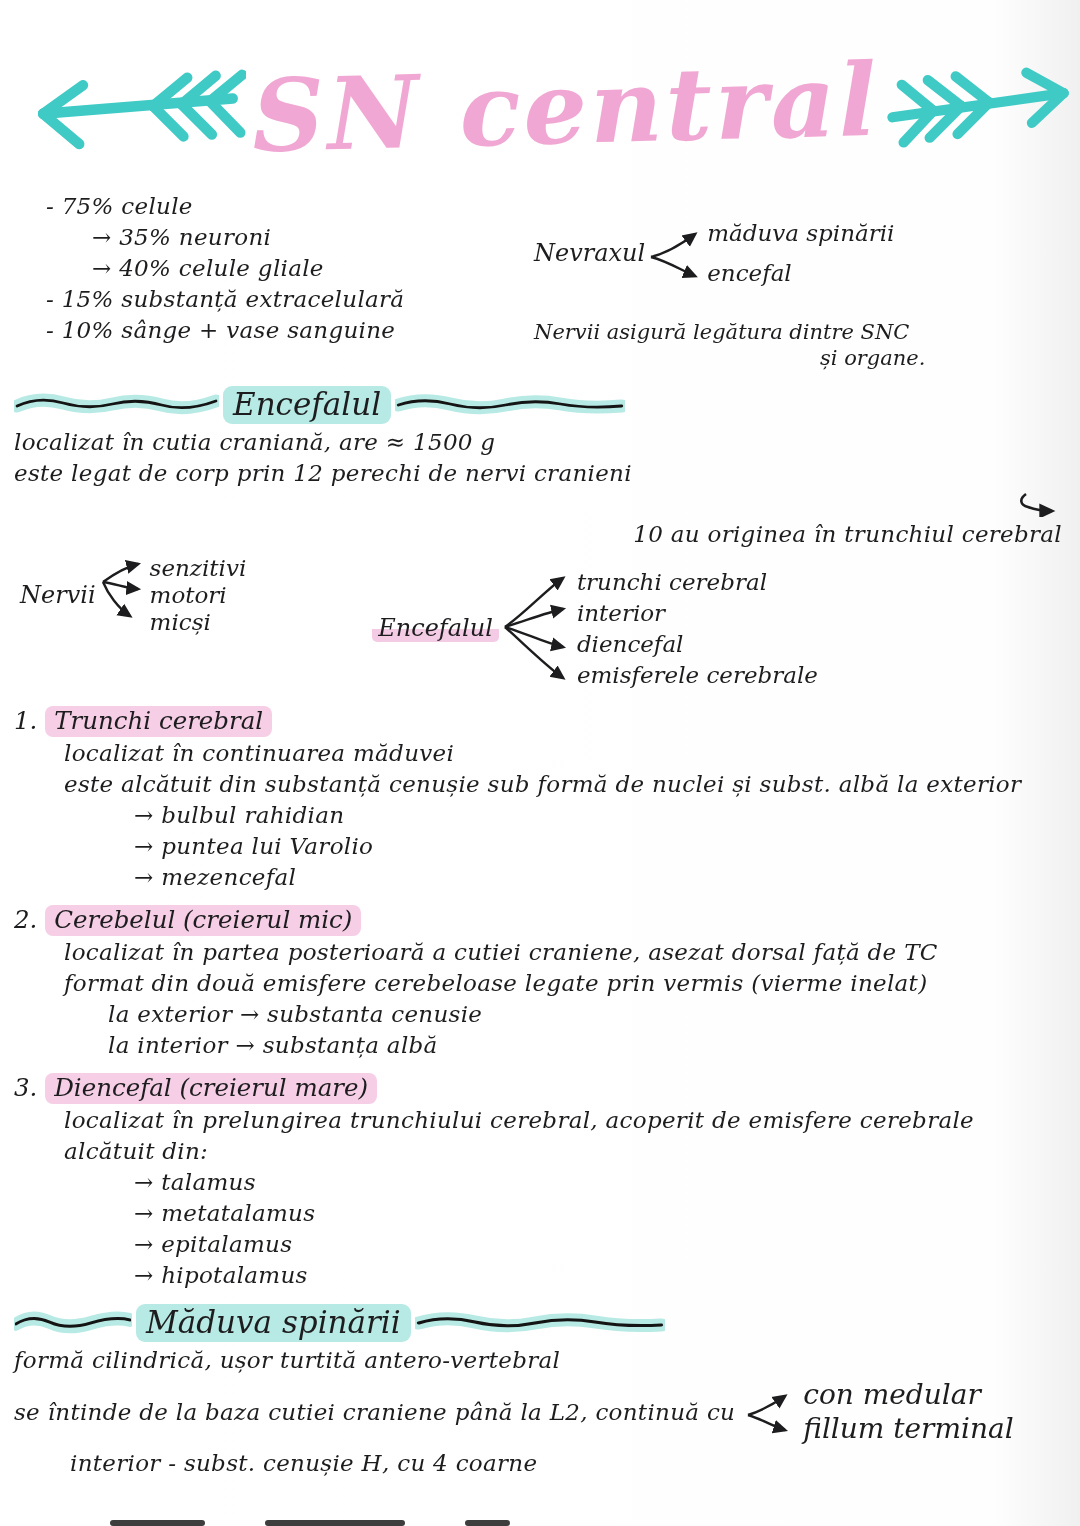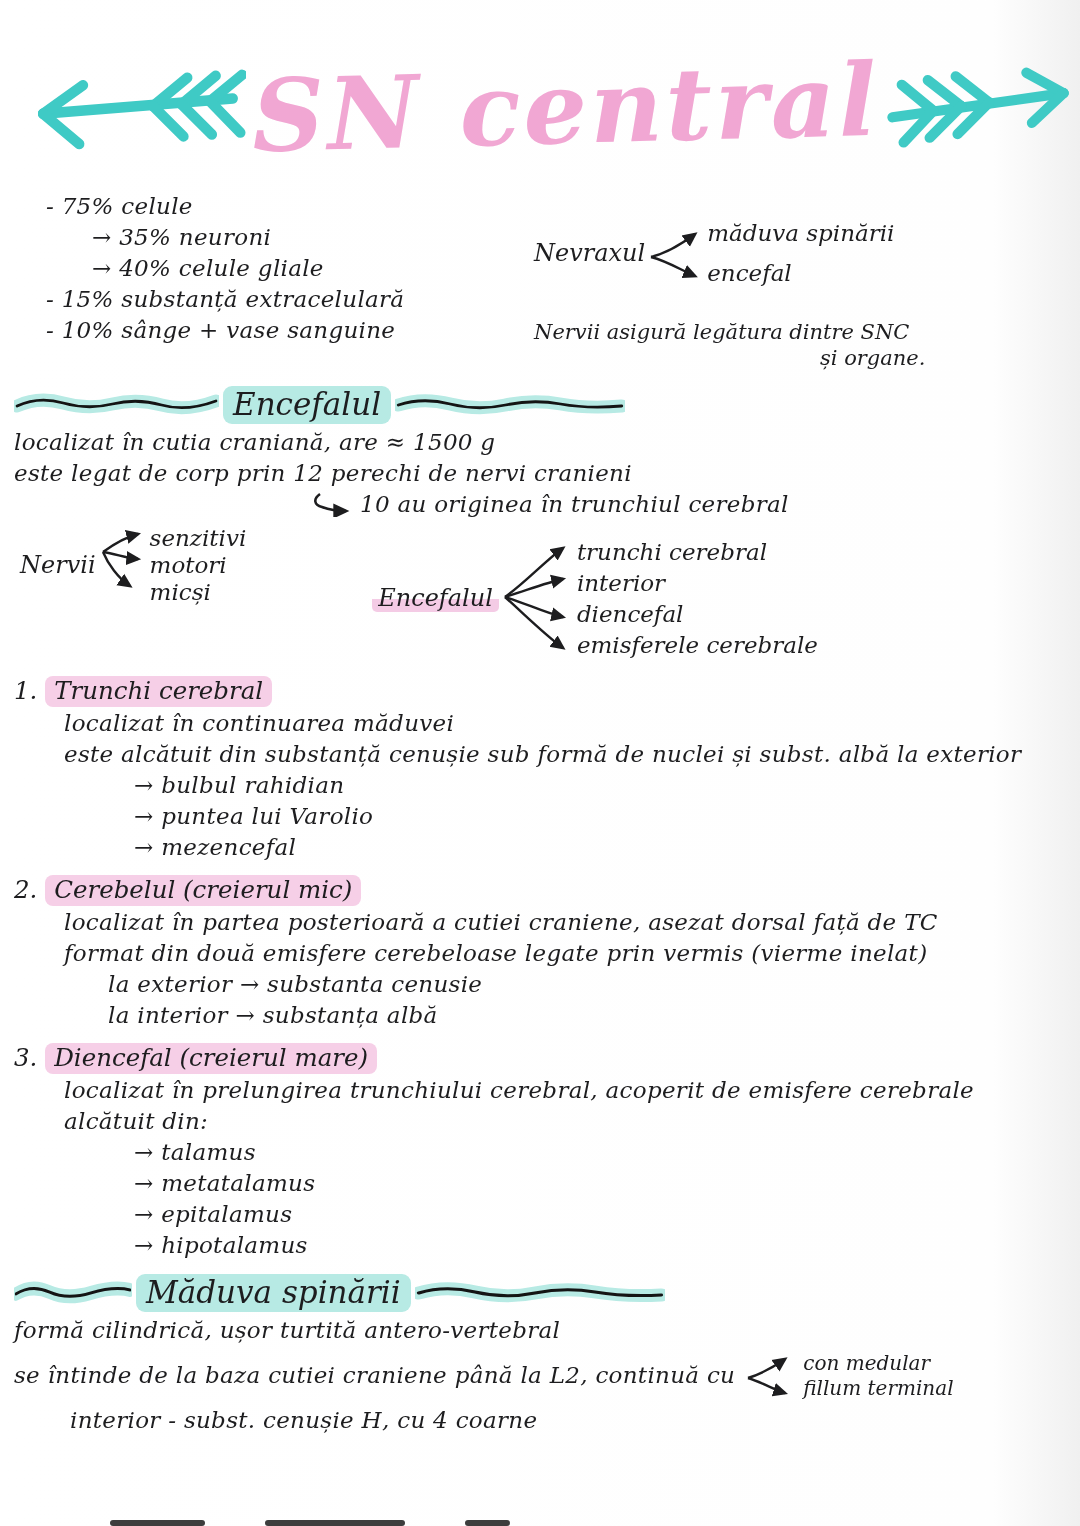--- a/index.html
+++ b/index.html
@@ -50,27 +50,27 @@
   .hl-teal {
     font-size:31px; padding:0 10px 2px; border-radius:9px;
     background:#b7eae4; white-space:nowrap;
   }
   .wavy { flex:0 0 auto; }
   
   .num-heading { font-size:24.5px; margin:15px 0 3px; font-weight:normal; }
   .hl-pink { background:#f6cfe7; padding:0 9px 2px; border-radius:8px; }
   .hl-pink-under { background:linear-gradient(transparent 52%, #f4cbe5 52%); padding:0 6px; border-radius:5px; }
   
-  .origin-row { display:flex; align-items:flex-end; gap:4px; margin:2px 0 2px 296px; }
+  .origin-row { display:flex; align-items:flex-end; gap:4px; margin:2px 0 2px 296px;flex-direction:column; }
   .diagrams-row { display:flex; align-items:flex-start; margin:6px 0 2px 6px; }
   .dg-nervii { margin-top:2px; }
   .dg-encef { margin-left:126px; margin-top:12px; }
   
   .l2-row { display:flex; align-items:center; gap:8px; }
-  .l2-row .branch-col { font-size:20px;justify-content:flex-end; }
+  .l2-row .branch-col { font-size:28px;justify-content:flex-end; }
   .bottom-marks { position:absolute; bottom:0; left:110px; display:flex; gap:60px; }
   .bottom-marks div { height:6px; background:#1b1b1b; border-radius:3px; opacity:.85; }
   svg { display:block; }
 </style>
 </head>
 <body>
 
 <svg width="0" height="0" style="position:absolute">
   <defs>
     <marker id="ah" viewBox="0 0 10 10" refX="7.5" refY="5" markerWidth="6.5" markerHeight="6.5" orient="auto-start-reverse">

